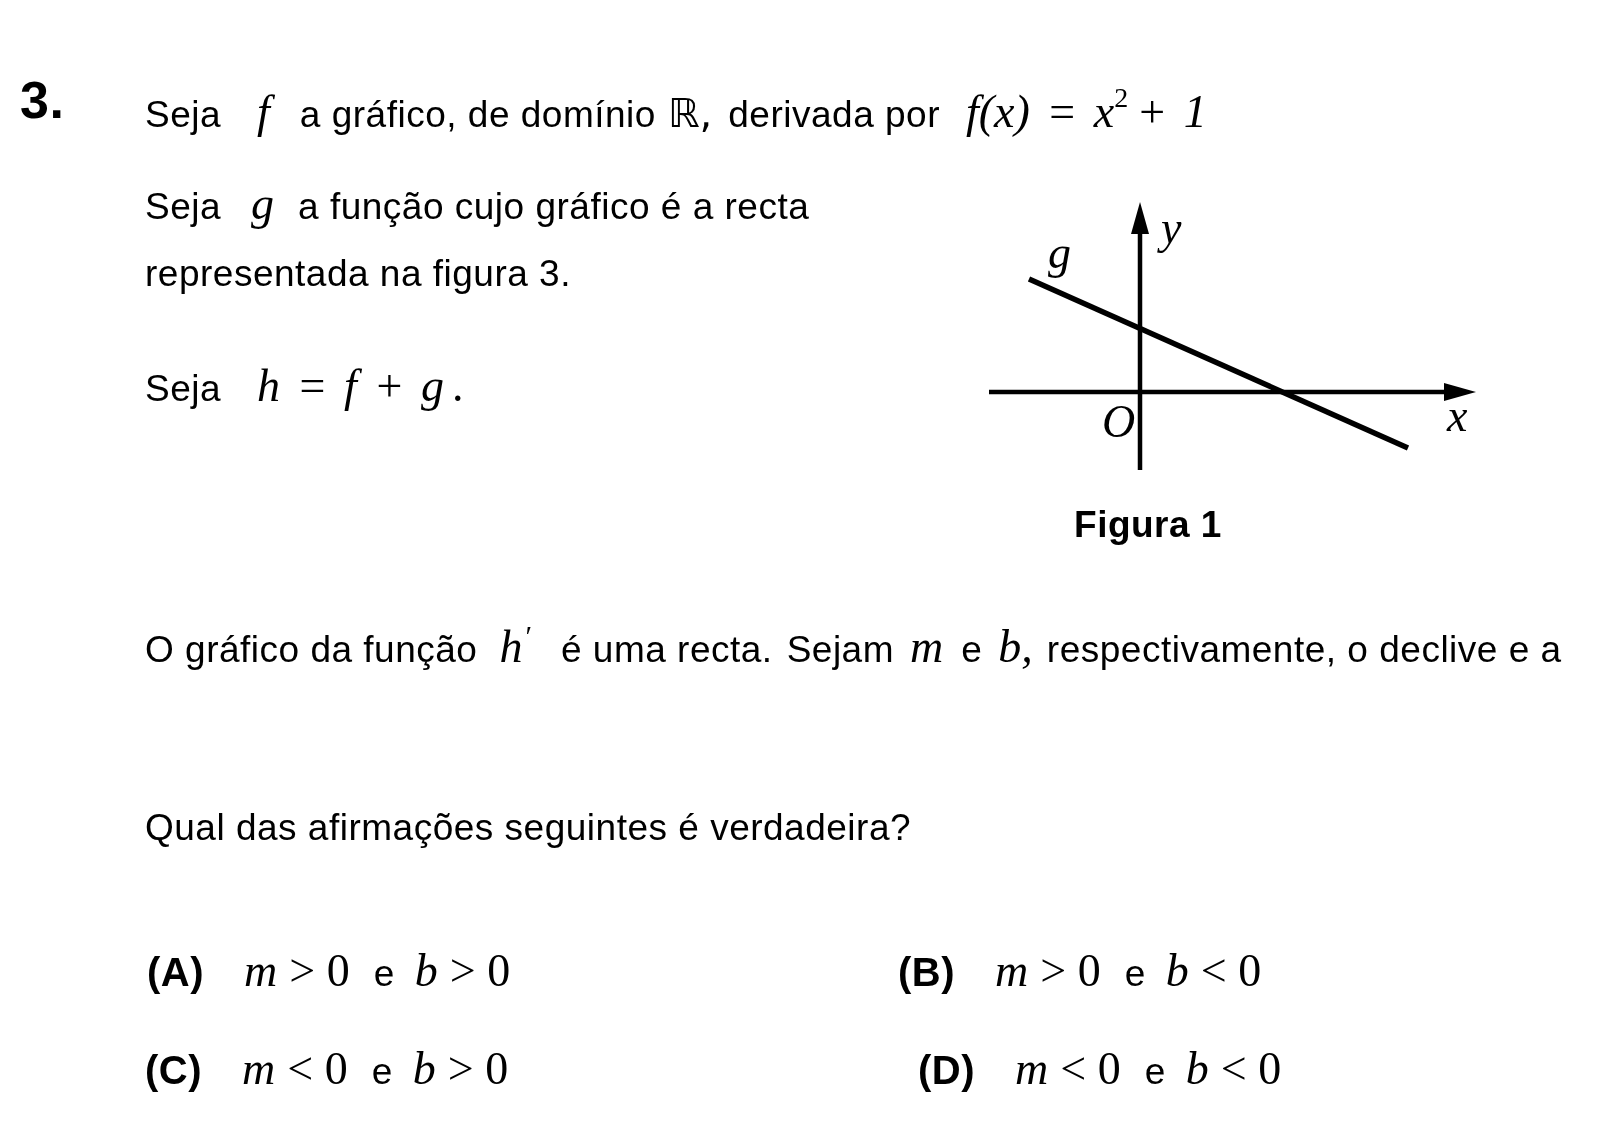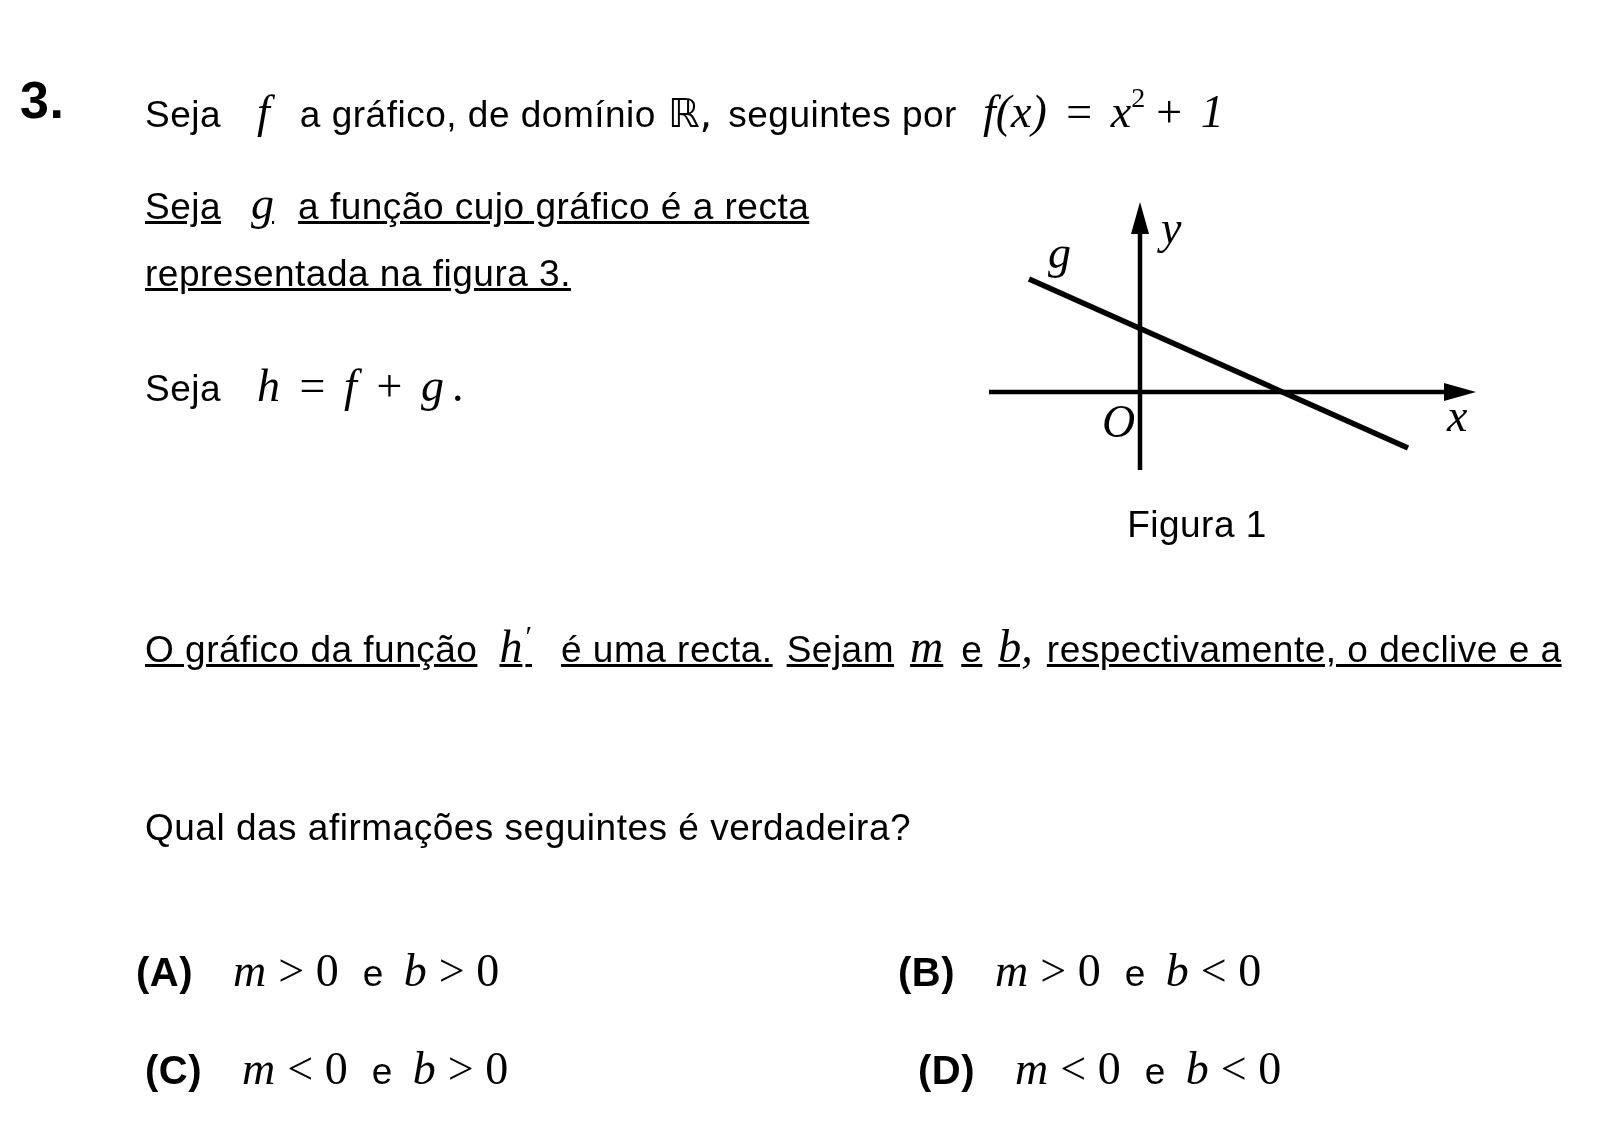--- a/index.html
+++ b/index.html
@@ -7,21 +7,21 @@
   .page {
     position:relative; width:1606px; height:1144px; overflow:hidden;
     background:#ffffff; color:#000000;
     font-family:"Liberation Sans", sans-serif;
     font-size:37px; letter-spacing:0.5px;
   }
   .abs { position:absolute; white-space:nowrap; }
   .qnum { font-size:52px; font-weight:bold; line-height:52px; }
   .mathline { line-height:58px; }
   .textline { line-height:44px; }
-  .para { line-height:67px;text-decoration:underline; }
+  .para { line-height:67px; }
   .math {
     font-family:"Liberation Serif","DejaVu Serif", serif;
     font-size:46px; letter-spacing:0;
   }
   .mvar { font-style:italic; }
   .mup  { font-style:normal; }
   .sup  { font-size:28px; vertical-align:20px; }
   .prime{ font-size:30px; vertical-align:16px; font-style:normal; margin-left:3px; }
   .reals{
     font-family:"DejaVu Sans", sans-serif;
@@ -39,21 +39,21 @@
   .caption { text-align:center; width:250px; }
 </style>
 </head>
 <body>
 
 <div class="page">
 
   <div class="abs qnum" style="left:20px; top:74px;">3.</div>
 
   <div class="abs mathline" style="left:145px; top:69px;">
-    <span>Seja</span><span class="math mvar ml36 mr30">f</span><span>a gráfico, de domínio</span><span class="reals ml12">ℝ,</span><span class="ml16">seguintes por</span><span class="math mvar ml26 wsp">f(x) = x</span><span class="math mup sup">2</span><span class="math mvar ml8 wsp">+ 1</span>
+    <span>Seja</span><span class="math mvar ml36 mr30">f</span><span>a gráfico, de domínio</span><span class="reals ml12">ℝ,</span><span class="ml16">derivada por</span><span class="math mvar ml26 wsp">f(x) = x</span><span class="math mup sup">2</span><span class="math mvar ml8 wsp">+ 1</span>
   </div>
 
   <div class="abs para" style="left:145px; top:170px;">
     <div><span>Seja</span><span class="math mvar ml30 mr24">g</span><span>a função cujo gráfico é a recta</span></div>
     <div>representada na figura 3.</div>
   </div>
 
   <div class="abs mathline" style="left:145px; top:357px;text-align:center;">
     <span>Seja</span><span class="math mvar ml36 wsp">h = f + g</span><span class="math mup ml8">.</span>
   </div>
@@ -67,29 +67,29 @@
     <line x1="34" y1="202" x2="505" y2="202" stroke="#000" stroke-width="4.5"></line>
     <polygon points="521,202 489,193 489,211" fill="#000"></polygon>
 
     <line x1="74" y1="89" x2="453" y2="258" stroke="#000" stroke-width="5.5"></line>
 
     <text class="fig-label" x="93" y="78">g</text>
     <text class="fig-label" x="206" y="53">y</text>
     <text class="fig-label" x="492" y="241">x</text>
     <text class="fig-label" x="147" y="247">O</text>
   </svg>
-  <div class="abs caption" style="left:1072px; top:504px;">Figura 1</div>
+  <div class="abs caption" style="left:1023px; top:504px;font-weight:bold;">Figura 1</div>
 
   <div class="abs para" style="left:145px; top:602px;">
     <div><span>O gráfico da função</span><span class="math mvar ml22">h</span><span class="math prime">′</span><span class="ml20">é uma recta.</span><span class="ml14">Sejam</span><span class="math mvar ml16 mr6">m</span><span class="ml12">e</span><span class="math mvar ml16">b,</span><span class="ml14">respectivamente, o declive e a</span></div>
   </div>
 
   <div class="abs textline" style="left:145px; top:806px;">Qual das afirmações seguintes é verdadeira?</div>
 
-  <div class="abs mathline" style="left:136px; top:942px;">
+  <div class="abs mathline" style="left:147px; top:942px;">
     <span class="opt-label">(A)</span><span class="math mvar ml40">m</span><span class="math mup ml12">&gt; 0</span><span class="conj">e</span><span class="math mvar">b</span><span class="math mup ml12">&gt; 0</span>
   </div>
 
   <div class="abs mathline" style="left:898px; top:942px;">
     <span class="opt-label">(B)</span><span class="math mvar ml40">m</span><span class="math mup ml12">&gt; 0</span><span class="conj">e</span><span class="math mvar">b</span><span class="math mup ml12">&lt; 0</span>
   </div>
 
   <div class="abs mathline" style="left:145px; top:1040px;">
     <span class="opt-label">(C)</span><span class="math mvar ml40">m</span><span class="math mup ml12">&lt; 0</span><span class="conj">e</span><span class="math mvar">b</span><span class="math mup ml12">&gt; 0</span>
   </div>

